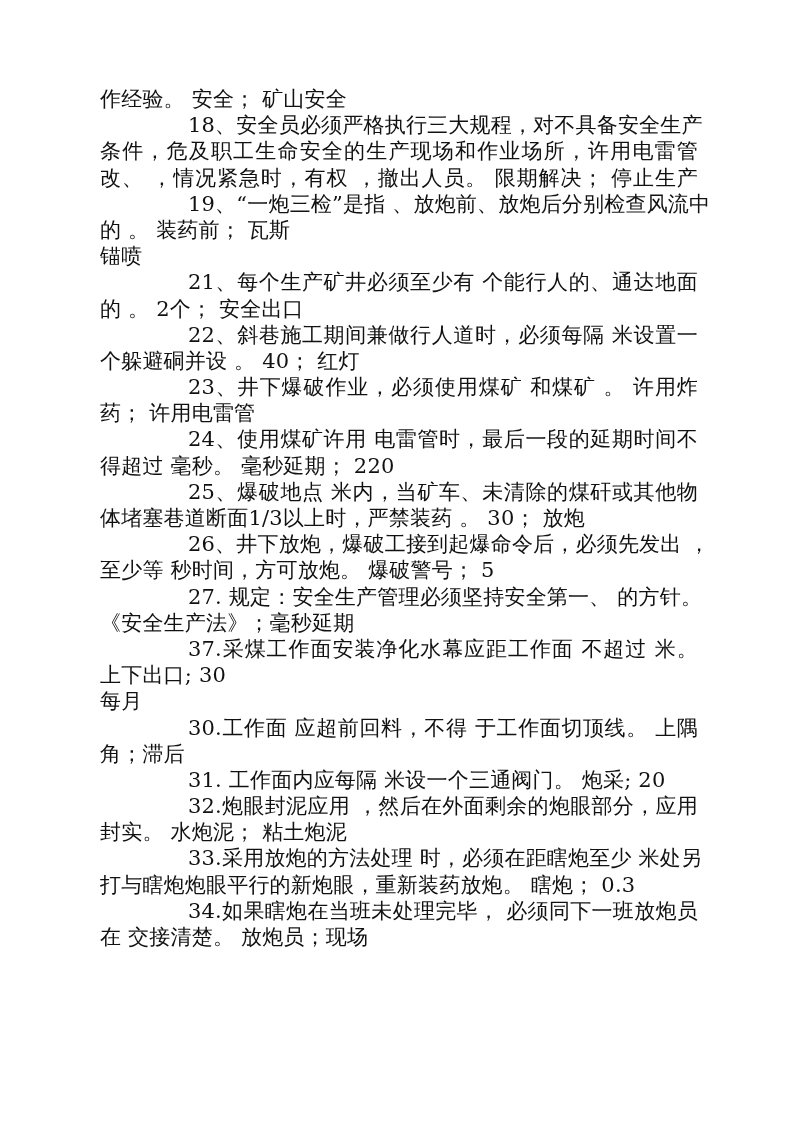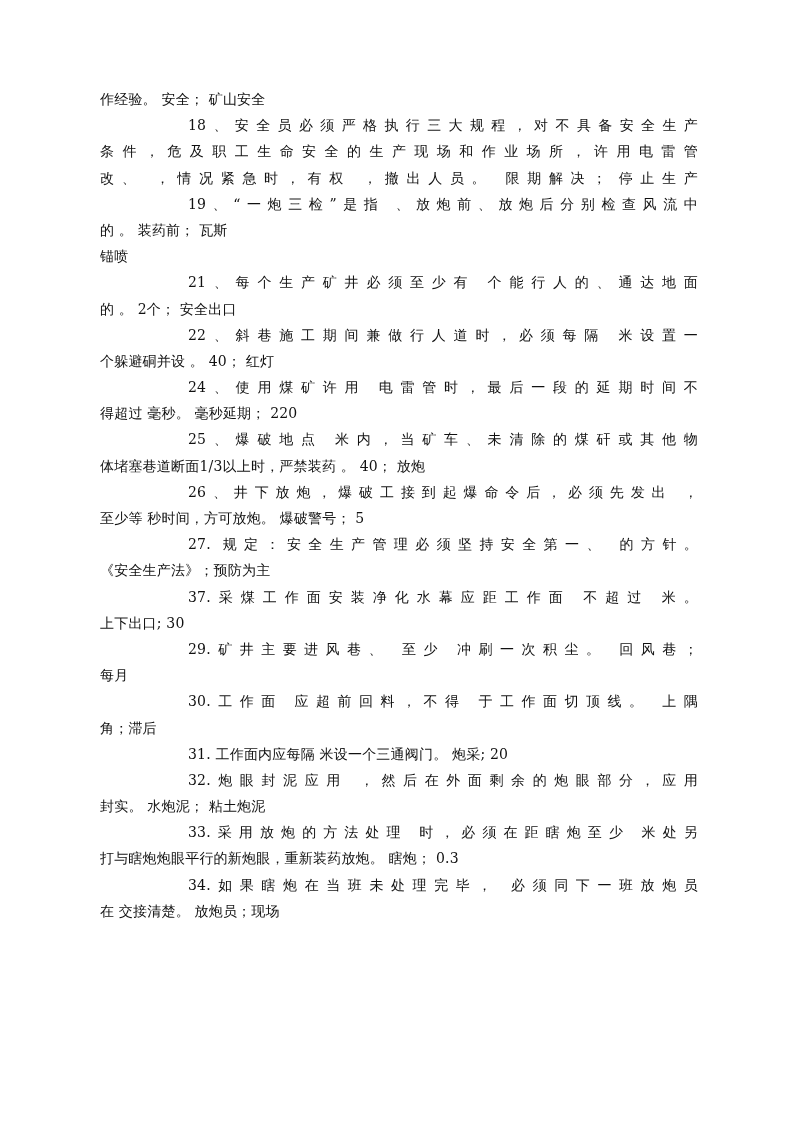--- a/index.html
+++ b/index.html
@@ -17,21 +17,21 @@
   }
   .page {
     position: absolute;
     left: 100px;
     top: 86px;
     width: 598px;
   }
   .line {
     height: 26.2px;
     line-height: 26.2px;
-    font-size: 14px;
+    font-size: 21px;
     white-space: nowrap;
     text-align: justify;
     text-align-last: justify;
     letter-spacing: 0.2px;
   }
   .line.last {
     text-align-last: left;
   }
   .line.indent {
     padding-left: 88px;
@@ -46,31 +46,32 @@
       <div class="line indent">18、安全员必须严格执行三大规程，对不具备安全生产</div>
       <div class="line">条件，危及职工生命安全的生产现场和作业场所，许用电雷管</div>
       <div class="line">改、 ，情况紧急时，有权 ，撤出人员。  限期解决；  停止生产</div>
       <div class="line indent">19、“一炮三检”是指 、放炮前、放炮后分别检查风流中</div>
       <div class="line last">的 。  装药前；  瓦斯</div>
       <div class="line last">锚喷</div>
       <div class="line indent">21、每个生产矿井必须至少有 个能行人的、通达地面</div>
       <div class="line last">的 。 2个；  安全出口</div>
       <div class="line indent">22、斜巷施工期间兼做行人道时，必须每隔 米设置一</div>
       <div class="line last">个躲避硐并设 。  40；  红灯</div>
+      <div class="line indent">23、井下爆破作业，必须使用煤矿 和煤矿 。  许用炸</div>
+      <div class="line last">药；  许用电雷管</div>
       <div class="line indent">24、使用煤矿许用 电雷管时，最后一段的延期时间不</div>
       <div class="line last">得超过 毫秒。  毫秒延期；  220</div>
       <div class="line indent">25、爆破地点 米内，当矿车、未清除的煤矸或其他物</div>
-      <div class="line last">体堵塞巷道断面1/3以上时，严禁装药 。 40；  放炮</div>
+      <div class="line last">体堵塞巷道断面1/3以上时，严禁装药 。 30；  放炮</div>
       <div class="line indent">26、井下放炮，爆破工接到起爆命令后，必须先发出 ，</div>
       <div class="line last">至少等 秒时间，方可放炮。  爆破警号；  5</div>
       <div class="line indent">27. 规定：安全生产管理必须坚持安全第一、 的方针。</div>
-      <div class="line last">《安全生产法》；预防为主</div>
+      <div class="line last">《安全生产法》；毫秒延期</div>
       <div class="line indent">37.采煤工作面安装净化水幕应距工作面 不超过 米。</div>
       <div class="line last">上下出口; 30</div>
-      <div class="line indent">29.矿井主要进风巷、 至少 冲刷一次积尘。  回风巷；</div>
       <div class="line last">每月</div>
       <div class="line indent">30.工作面 应超前回料，不得 于工作面切顶线。  上隅</div>
       <div class="line last">角；滞后</div>
       <div class="line indent last">31. 工作面内应每隔 米设一个三通阀门。  炮采; 20</div>
       <div class="line indent">32.炮眼封泥应用 ，然后在外面剩余的炮眼部分，应用</div>
       <div class="line last">封实。  水炮泥；  粘土炮泥</div>
       <div class="line indent">33.采用放炮的方法处理 时，必须在距瞎炮至少 米处另</div>
       <div class="line last">打与瞎炮炮眼平行的新炮眼，重新装药放炮。  瞎炮；  0.3</div>
       <div class="line indent">34.如果瞎炮在当班未处理完毕， 必须同下一班放炮员</div>
       <div class="line last">在 交接清楚。   放炮员；现场</div>

